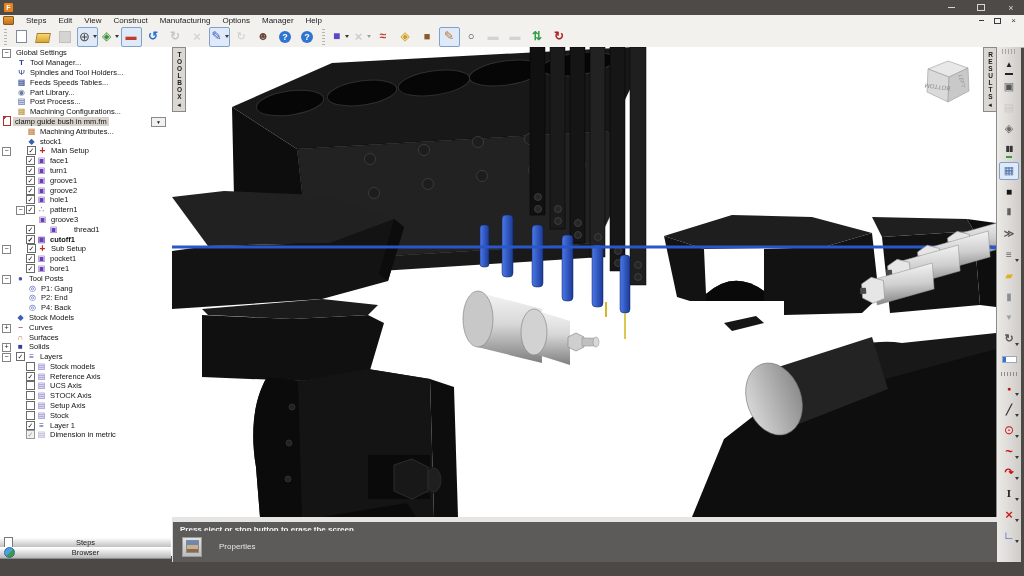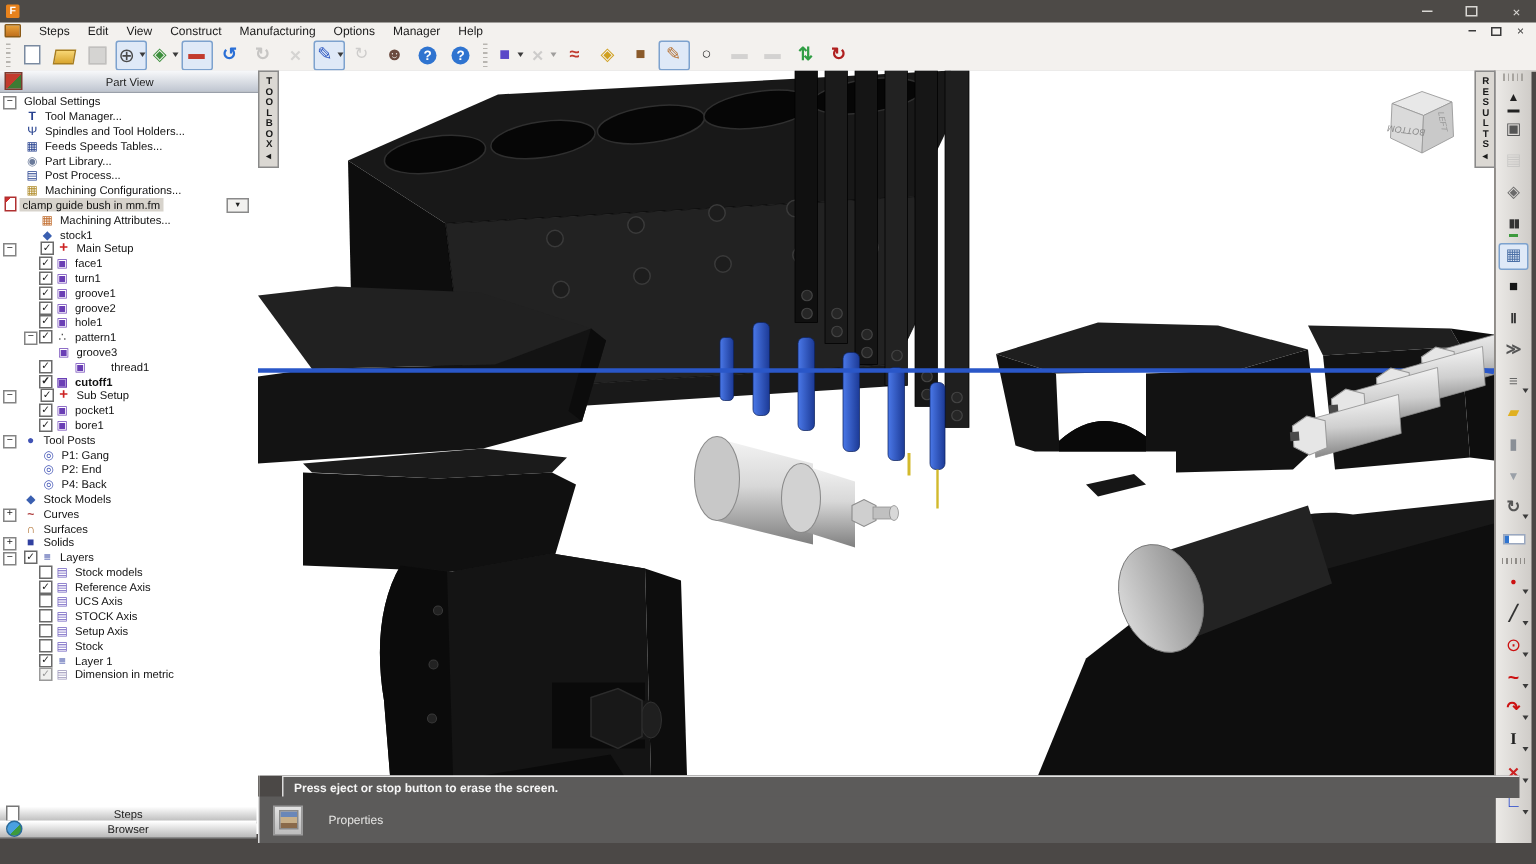--- a/index.html
+++ b/index.html
@@ -154,22 +154,22 @@
       background:linear-gradient(90deg,#2f74d0 0 3px,#fff 3px);}
   .ri-point::before{content:"●";color:#cc1111;font-size:7px;}
   .ri-line::before{content:"╱";color:#333;font-size:10px;font-weight:bold;}
   .ri-circle::before{content:"⊙";color:#cc1111;font-size:12px;}
   .ri-curve::before{content:"~";color:#cc1111;font-size:13px;font-weight:bold;}
   .ri-arc::before{content:"↷";color:#cc1111;font-size:11px;font-weight:bold;}
   .ri-dimension::before{content:"I";color:#222;font-size:11px;font-weight:bold;font-family:"Liberation Serif",serif;}
   .ri-trim::before{content:"×";color:#cc2222;font-size:13px;font-weight:bold;}
   .ri-polyline::before{content:"∟";color:#2244cc;font-size:11px;font-weight:bold;}
   
-  #message-bar{position:absolute;left:188px;top:517px;width:824px;height:14px;background:#5c5b5a;
-               border-top:1px solid #e5e5e5;border-left:1px solid #dcdcdc;
+  #message-bar{position:absolute;left:172px;top:517px;width:824px;height:14px;background:#5c5b5a;
+               border-top:5px solid #e5e5e5;border-left:1px solid #dcdcdc;
                display:flex;align-items:center;}
   #message-text{color:#f5f5f5;font-size:8px;font-weight:bold;margin-left:7px;white-space:nowrap;}
   #properties-panel{position:absolute;left:172px;top:531px;width:824px;height:31px;background:#5c5b5a;
                     border-left:1px solid #dcdcdc;border-bottom:1px solid #9a9a9a;display:flex;align-items:center;}
   #properties-tile{width:18px;height:18px;margin-left:9px;background:linear-gradient(#e2e2e2,#bdbdbd);
                    border:1px solid #9a9a9a;display:flex;align-items:center;justify-content:center;}
   #properties-tile .pic{width:11px;height:11px;border:1px solid #8a8a8a;
       background:linear-gradient(#6a87b8 0 4px,#c8b08a 4px 8px,#8a6a4a 8px);}
   #properties-label{color:#e6e6e4;font-size:8px;margin-left:17px;}
   #bottom-strip{position:absolute;left:0;top:562px;width:1024px;height:14px;background:#4b4846;}
@@ -298,24 +298,20 @@
         <div class="tbi">
           <span class="gi mi-toggle-axes"></span>
         </div>
         <div class="tbi">
           <span class="gi mi-rotate-view"></span>
         </div>
       </div>
   </div>
 
   <div id="left-panel">
-    <div id="panel-header">
-      <div id="panel-header-icon"></div>
-      <div id="panel-title">Part View</div>
-    </div>
     <div id="tree">
         <div class="tree-row">
           <div class="expander" style="left: 2px;">−</div>
           <div class="row-content" style="margin-left: 14px;">
             <span class="lbl">Global Settings</span>
           </div>
         </div>
         <div class="tree-row">
           <div class="row-content" style="margin-left: 17px;">
             <span class="ti ti-tool-manager"></span>

